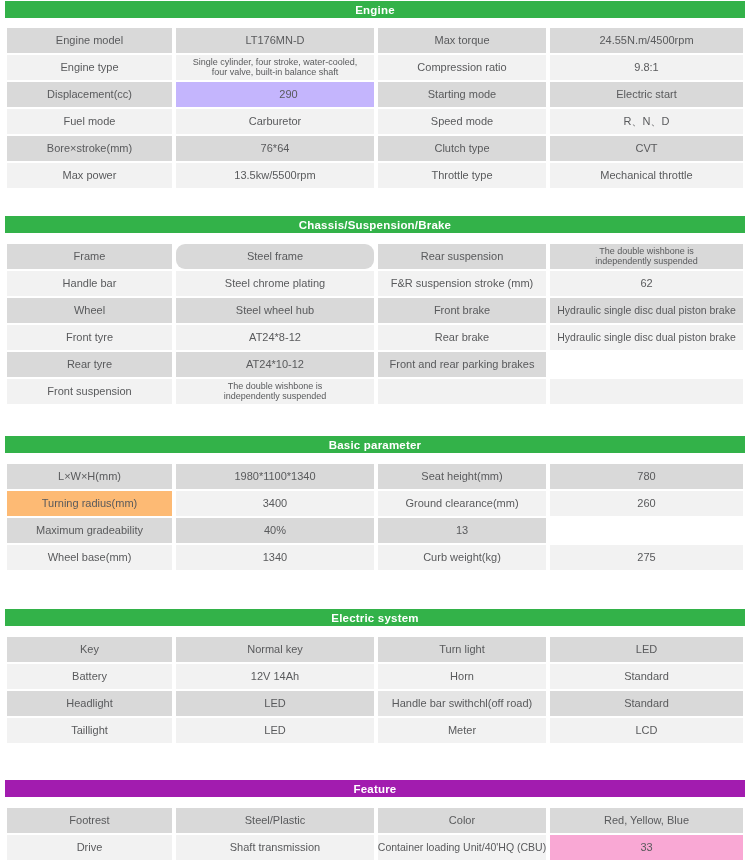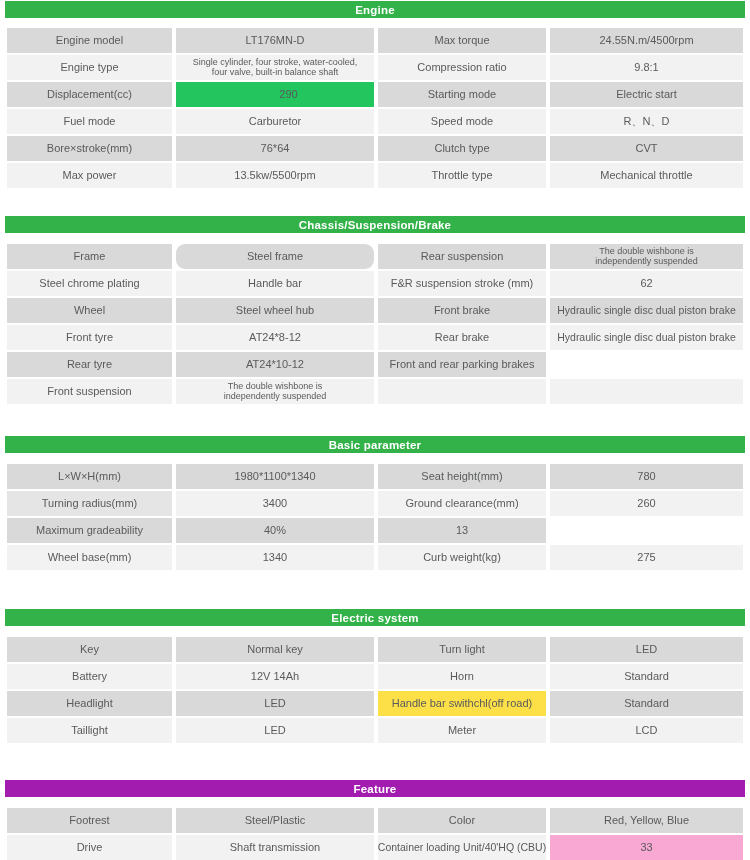--- a/index.html
+++ b/index.html
@@ -76,21 +76,21 @@
         </div>
         <div class="spec-row">
           <div class="cell" style="background: rgb(242, 242, 242); color: rgb(89, 90, 92);">Engine type</div>
           <div class="cell multiline" style="background: rgb(242, 242, 242); color: rgb(89, 90, 92);">Single cylinder, four stroke, water-cooled,
 four valve, built-in balance shaft</div>
           <div class="cell" style="background: rgb(242, 242, 242); color: rgb(89, 90, 92);">Compression ratio</div>
           <div class="cell" style="background: rgb(242, 242, 242); color: rgb(89, 90, 92);">9.8:1</div>
         </div>
         <div class="spec-row">
           <div class="cell" style="background: rgb(217, 217, 217); color: rgb(89, 90, 92);">Displacement(cc)</div>
-          <div class="cell" style="background: #22c55e; color: rgb(89, 90, 92); padding-left: 27px;">290</div>
+          <div class="cell" style="background: #c4b5fd; color: rgb(89, 90, 92); padding-left: 27px;">290</div>
           <div class="cell" style="background: rgb(217, 217, 217); color: rgb(89, 90, 92); text-align: right;">Starting mode</div>
           <div class="cell" style="background: rgb(217, 217, 217); color: rgb(89, 90, 92);">Electric start</div>
         </div>
         <div class="spec-row">
           <div class="cell" style="background: rgb(242, 242, 242); color: rgb(89, 90, 92);">Fuel mode</div>
           <div class="cell" style="background: rgb(242, 242, 242); color: rgb(89, 90, 92);">Carburetor</div>
           <div class="cell" style="background: rgb(242, 242, 242); color: rgb(89, 90, 92);">Speed mode</div>
           <div class="cell" style="background: rgb(242, 242, 242); color: rgb(89, 90, 92);">R、N、D</div>
         </div>
         <div class="spec-row">
@@ -111,22 +111,22 @@
       <div class="section-header" style="background: rgb(51, 178, 73); color: rgb(255, 255, 255);">Chassis/Suspension/Brake</div>
       <div class="spec-table">
         <div class="spec-row">
           <div class="cell" style="background: rgb(217, 217, 217); color: rgb(89, 90, 92);">Frame</div>
           <div class="cell" style="background: rgb(217, 217, 217); color: rgb(89, 90, 92); border-radius: 9px;">Steel frame</div>
           <div class="cell" style="background: rgb(217, 217, 217); color: rgb(89, 90, 92);">Rear suspension</div>
           <div class="cell multiline" style="background: rgb(217, 217, 217); color: rgb(89, 90, 92);">The double wishbone is
 independently suspended</div>
         </div>
         <div class="spec-row">
+          <div class="cell" style="background: rgb(242, 242, 242); color: rgb(89, 90, 92);">Handle bar</div>
           <div class="cell" style="background: rgb(242, 242, 242); color: rgb(89, 90, 92);">Steel chrome plating</div>
-          <div class="cell" style="background: rgb(242, 242, 242); color: rgb(89, 90, 92);">Handle bar</div>
           <div class="cell" style="background: rgb(242, 242, 242); color: rgb(89, 90, 92);">F&amp;R suspension stroke (mm)</div>
           <div class="cell" style="background: rgb(242, 242, 242); color: rgb(89, 90, 92);">62</div>
         </div>
         <div class="spec-row">
           <div class="cell" style="background: rgb(217, 217, 217); color: rgb(89, 90, 92);">Wheel</div>
           <div class="cell" style="background: rgb(217, 217, 217); color: rgb(89, 90, 92);">Steel wheel hub</div>
           <div class="cell" style="background: rgb(217, 217, 217); color: rgb(89, 90, 92);">Front brake</div>
           <div class="cell mid" style="background: rgb(217, 217, 217); color: rgb(89, 90, 92);">Hydraulic single disc dual piston brake</div>
         </div>
         <div class="spec-row">
@@ -152,21 +152,21 @@
     <section class="section">
       <div class="section-header" style="background: rgb(51, 178, 73); color: rgb(255, 255, 255);">Basic parameter</div>
       <div class="spec-table">
         <div class="spec-row">
           <div class="cell" style="background: rgb(217, 217, 217); color: rgb(89, 90, 92);">L×W×H(mm)</div>
           <div class="cell" style="background: rgb(217, 217, 217); color: rgb(89, 90, 92);">1980*1100*1340</div>
           <div class="cell" style="background: rgb(217, 217, 217); color: rgb(89, 90, 92);">Seat height(mm)</div>
           <div class="cell" style="background: rgb(217, 217, 217); color: rgb(89, 90, 92);">780</div>
         </div>
         <div class="spec-row">
-          <div class="cell" style="background: #e5e5e5; color: rgb(89, 90, 92);">Turning radius(mm)</div>
+          <div class="cell" style="background: #fdba74; color: rgb(89, 90, 92);">Turning radius(mm)</div>
           <div class="cell" style="background: rgb(242, 242, 242); color: rgb(89, 90, 92);">3400</div>
           <div class="cell" style="background: rgb(242, 242, 242); color: rgb(89, 90, 92);">Ground clearance(mm)</div>
           <div class="cell" style="background: rgb(242, 242, 242); color: rgb(89, 90, 92);">260</div>
         </div>
         <div class="spec-row">
           <div class="cell" style="background: rgb(217, 217, 217); color: rgb(89, 90, 92);">Maximum gradeability</div>
           <div class="cell" style="background: rgb(217, 217, 217); color: rgb(89, 90, 92);">40%</div>
           <div class="cell" style="background: rgb(217, 217, 217); color: rgb(89, 90, 92);">13</div>
         </div>
         <div class="spec-row">
@@ -188,21 +188,21 @@
         </div>
         <div class="spec-row">
           <div class="cell" style="background: rgb(242, 242, 242); color: rgb(89, 90, 92);">Battery</div>
           <div class="cell" style="background: rgb(242, 242, 242); color: rgb(89, 90, 92);">12V 14Ah</div>
           <div class="cell" style="background: rgb(242, 242, 242); color: rgb(89, 90, 92);">Horn</div>
           <div class="cell" style="background: rgb(242, 242, 242); color: rgb(89, 90, 92);">Standard</div>
         </div>
         <div class="spec-row">
           <div class="cell" style="background: rgb(217, 217, 217); color: rgb(89, 90, 92);">Headlight</div>
           <div class="cell" style="background: rgb(217, 217, 217); color: rgb(89, 90, 92);">LED</div>
-          <div class="cell" style="background: #fde047; color: rgb(89, 90, 92);">Handle bar swithchl(off road)</div>
+          <div class="cell" style="background: #e5e5e5; color: rgb(89, 90, 92);">Handle bar swithchl(off road)</div>
           <div class="cell" style="background: rgb(217, 217, 217); color: rgb(89, 90, 92);">Standard</div>
         </div>
         <div class="spec-row">
           <div class="cell" style="background: rgb(242, 242, 242); color: rgb(89, 90, 92);">Taillight</div>
           <div class="cell" style="background: rgb(242, 242, 242); color: rgb(89, 90, 92);">LED</div>
           <div class="cell" style="background: rgb(242, 242, 242); color: rgb(89, 90, 92);">Meter</div>
           <div class="cell" style="background: rgb(242, 242, 242); color: rgb(89, 90, 92);">LCD</div>
         </div>
       </div>
     </section>

